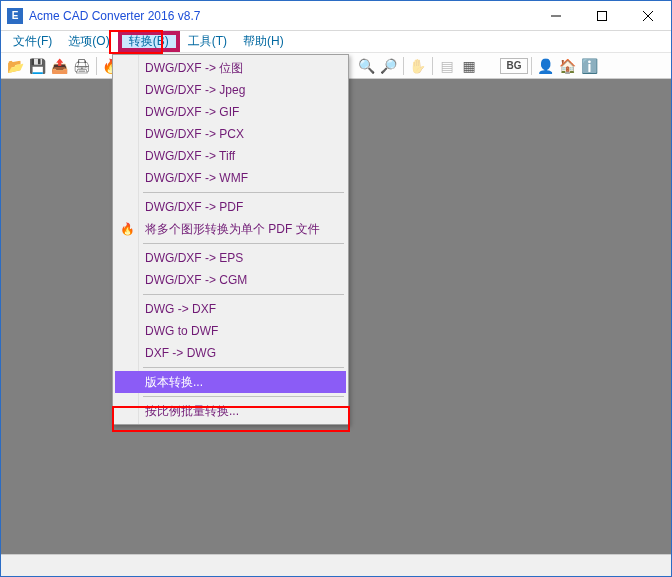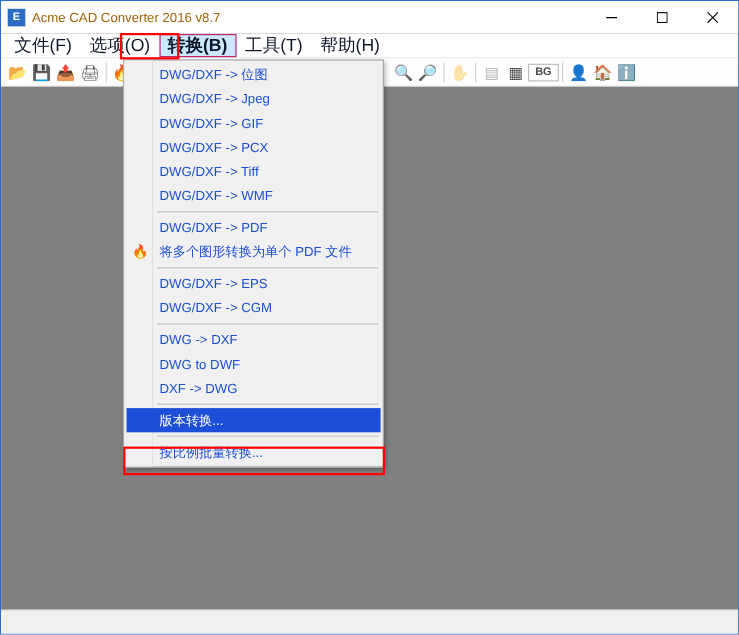--- a/index.html
+++ b/index.html
@@ -1,37 +1,37 @@
 <!DOCTYPE html>
 <html><head>
 <meta charset="utf-8">
 <style>
   * { box-sizing: border-box; margin: 0; padding: 0; }
   body { font-family: "Microsoft YaHei", "Segoe UI", Tahoma, sans-serif; font-size: 12px; background: #fff; }
   .window { width: 672px; height: 577px; border: 1px solid #2b6cc4; display: flex; flex-direction: column; position: relative; background: #fff; }
   .titlebar { height: 30px; background: #fff; display: flex; align-items: center; padding: 0 0 0 6px; border-bottom: 1px solid #d9d9d9; }
   .titlebar .app-icon { width: 16px; height: 16px; background: #2b6cc4; display: inline-flex; align-items: center; justify-content: center; color: #fff; font-size: 10px; font-weight: bold; margin-right: 6px; }
-  .titlebar .title-text { flex: 1; color: #a16207; font-size: 12px; }
+  .titlebar .title-text { flex: 1; color: #1d4ed8; font-size: 12px; }
   .win-controls { display: flex; height: 100%; }
   .win-btn { width: 46px; height: 100%; display: flex; align-items: center; justify-content: center; background: #fff; }
   .win-btn svg { stroke: #000; stroke-width: 1; fill: none; }
   .menubar { height: 22px; display: flex; align-items: stretch; padding-left: 4px; background: #fff; border-bottom: 1px solid #e5e5e5; }
-  .menu-item { padding: 0 8px; display: flex; align-items: center; color: #0f172a; font-size: 16px; }
-  .menu-item.highlight { background: #cce8ff; border: 1px solid #be185d; padding: 2px 7px; font-weight: bold; }
+  .menu-item { padding: 0 8px; display: flex; align-items: center; color: #0369a1; font-size: 12px; }
+  .menu-item.highlight { background: #cce8ff; border: 4px solid #be185d; padding: 2px 7px; }
   .toolbar { height: 26px; background: #fdfdfd; border-bottom: 1px solid #ccc; display: flex; align-items: center; padding: 0 4px; gap: 0; }
   .tool-btn { width: 22px; height: 22px; display: flex; align-items: center; justify-content: center; font-size: 14px; color: #555; }
-  .tool-btn.bg { font-size: 10px; font-weight: bold; letter-spacing: 0; width: 28px; color: #4a4a4a; border:1px solid #bbb; height:16px;}
+  .tool-btn.bg { font-size: 10px; font-weight: bold; letter-spacing: 0; width: 28px; color: #4a4a4a; border:1px solid #bbb; height:16px;margin-left:20px;}
   .tool-sep { width: 1px; height: 18px; background: #ccc; margin: 0 3px; }
   .workspace { flex: 1; background: #808080; position: relative; }
   .statusbar { height: 22px; background: #f0f0f0; border-top: 1px solid #ccc; }
   
   .dropdown { position: absolute; left: 111px; top: 53px; width: 237px; background: #f0f0f0; border: 1px solid #a0a0a0; box-shadow: 2px 2px 4px rgba(0,0,0,.25); padding: 2px; }
-  .dd-item { height: 22px; display: flex; align-items: center; padding-left: 30px; font-size: 12px; color: #1d4ed8; position: relative; }
+  .dd-item { height: 22px; display: flex; align-items: center; padding-left: 30px; font-size: 12px; color: #701a75; position: relative; }
   .dd-item .dd-icon { position: absolute; left: 4px; top: 2px; width: 18px; height: 18px; display:flex;align-items:center;justify-content:center; }
-  .dd-item.selected { background: #1d4ed8; color: #fff; }
+  .dd-item.selected { background: #8b5cf6; color: #fff; }
   .dd-sep { height: 1px; background: #c0c0c0; margin: 3px 2px 3px 28px; }
   .dd-gutter { position: absolute; left: 0; top: 0; bottom: 0; width: 26px; background: #f0f0f0; border-right: 1px solid #e0e0e0; pointer-events:none; }
   .highlight-box { position: absolute; border: 2px solid #ff0000; pointer-events: none; }
   .hl-menu { left: 108px; top: 29px; width: 54px; height: 24px; }
   .hl-item { left: 111px; top: 405px; width: 238px; height: 26px; }
 </style>
 </head>
 <body>
 
 <div class="window">

